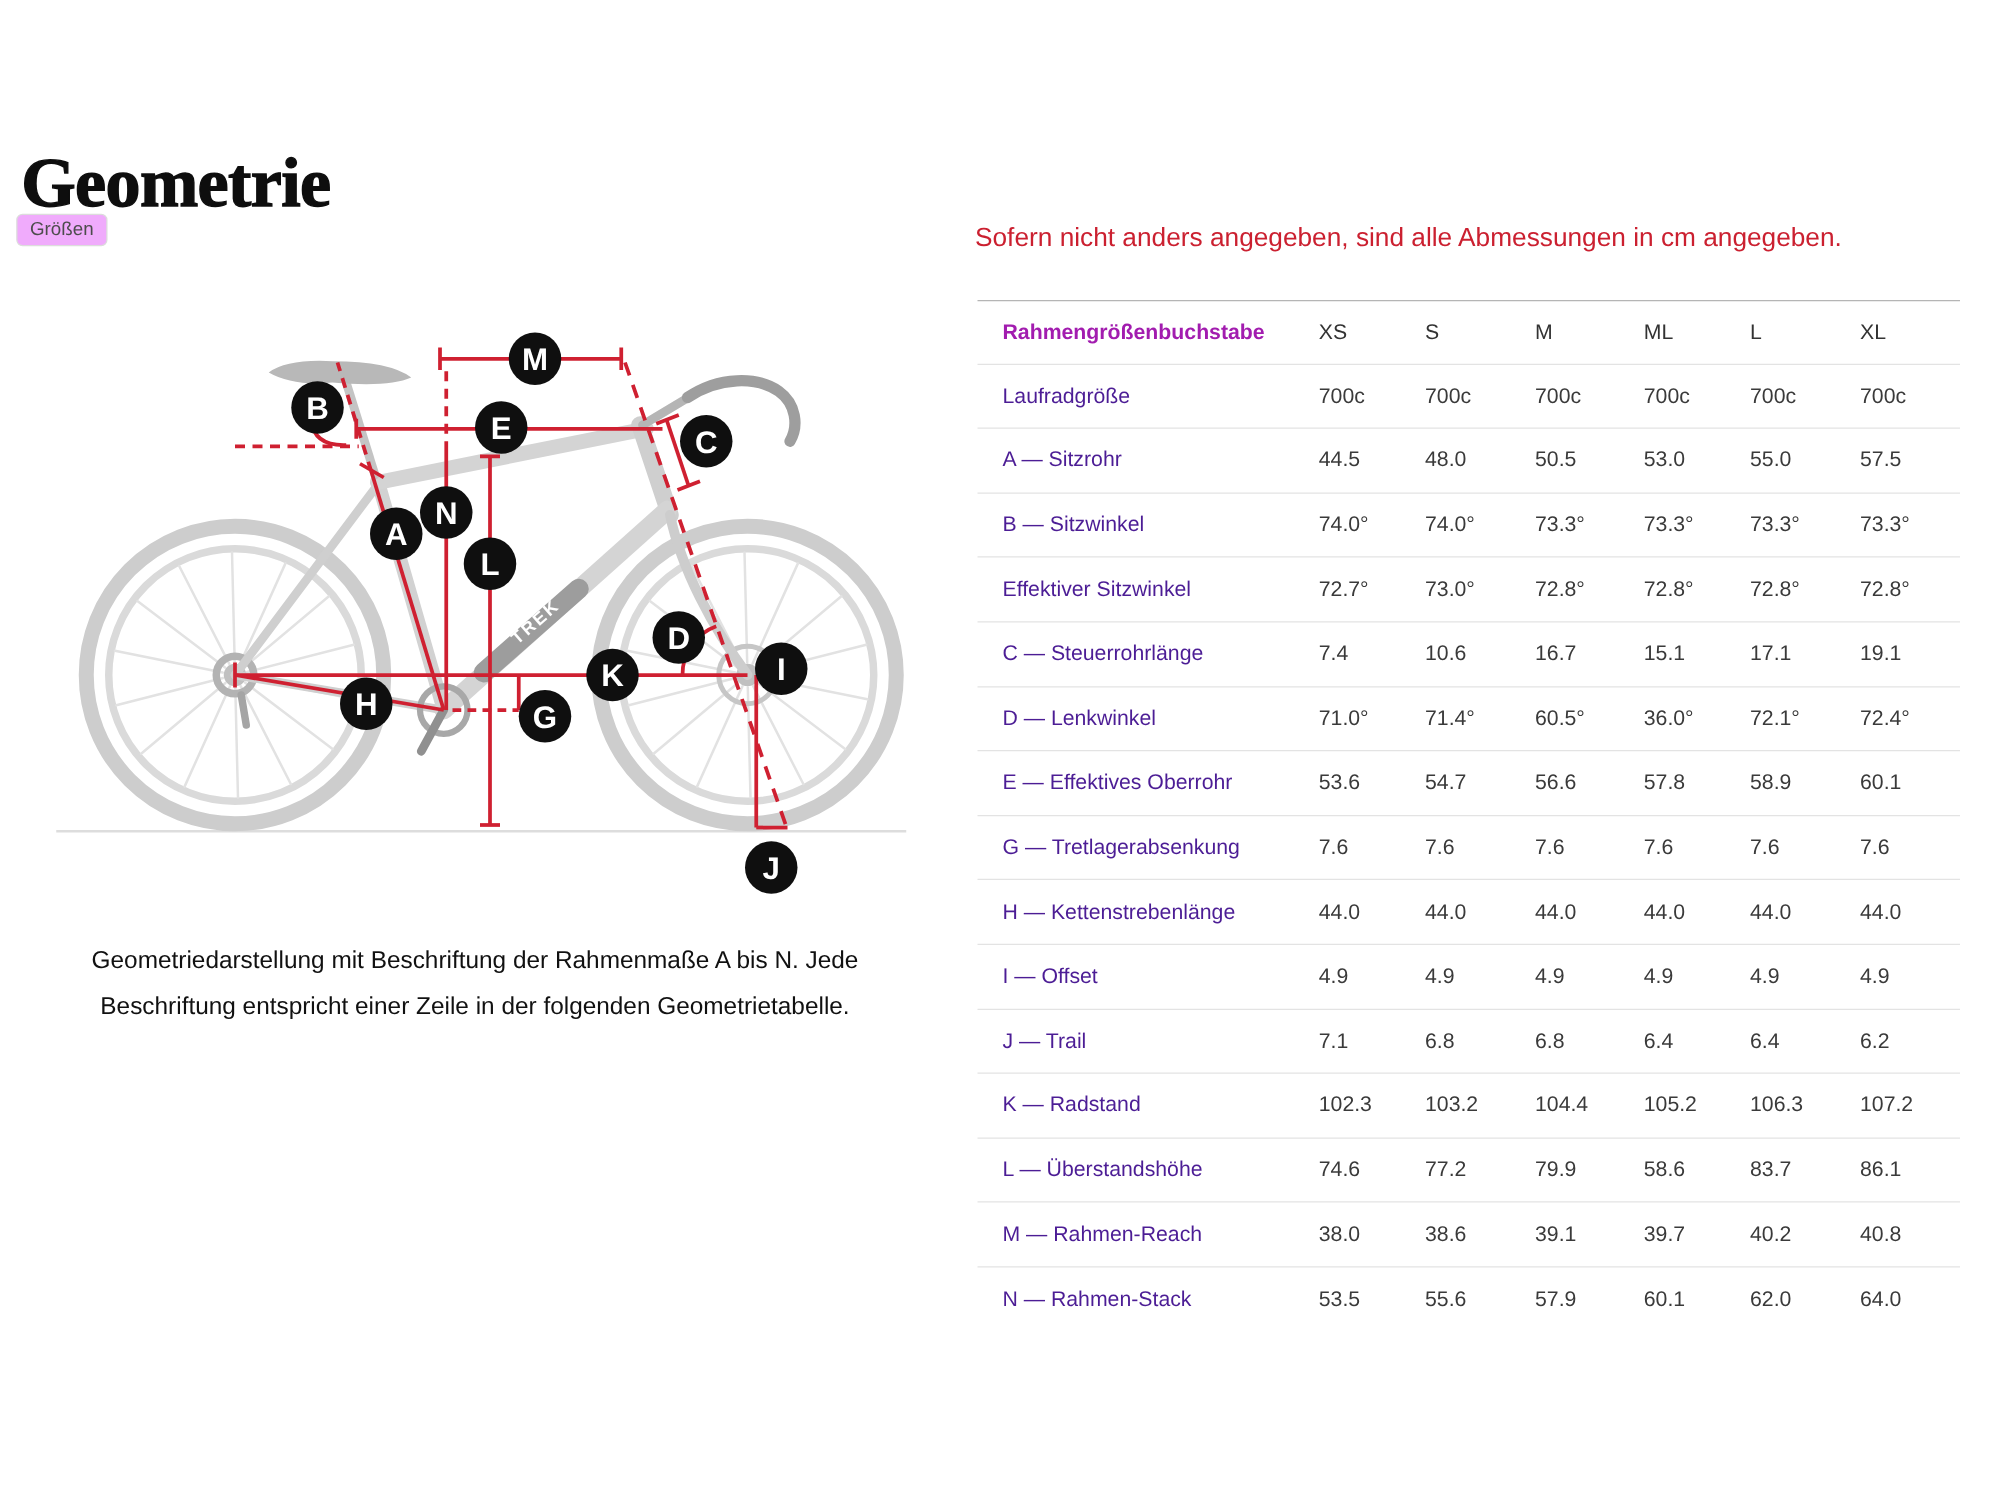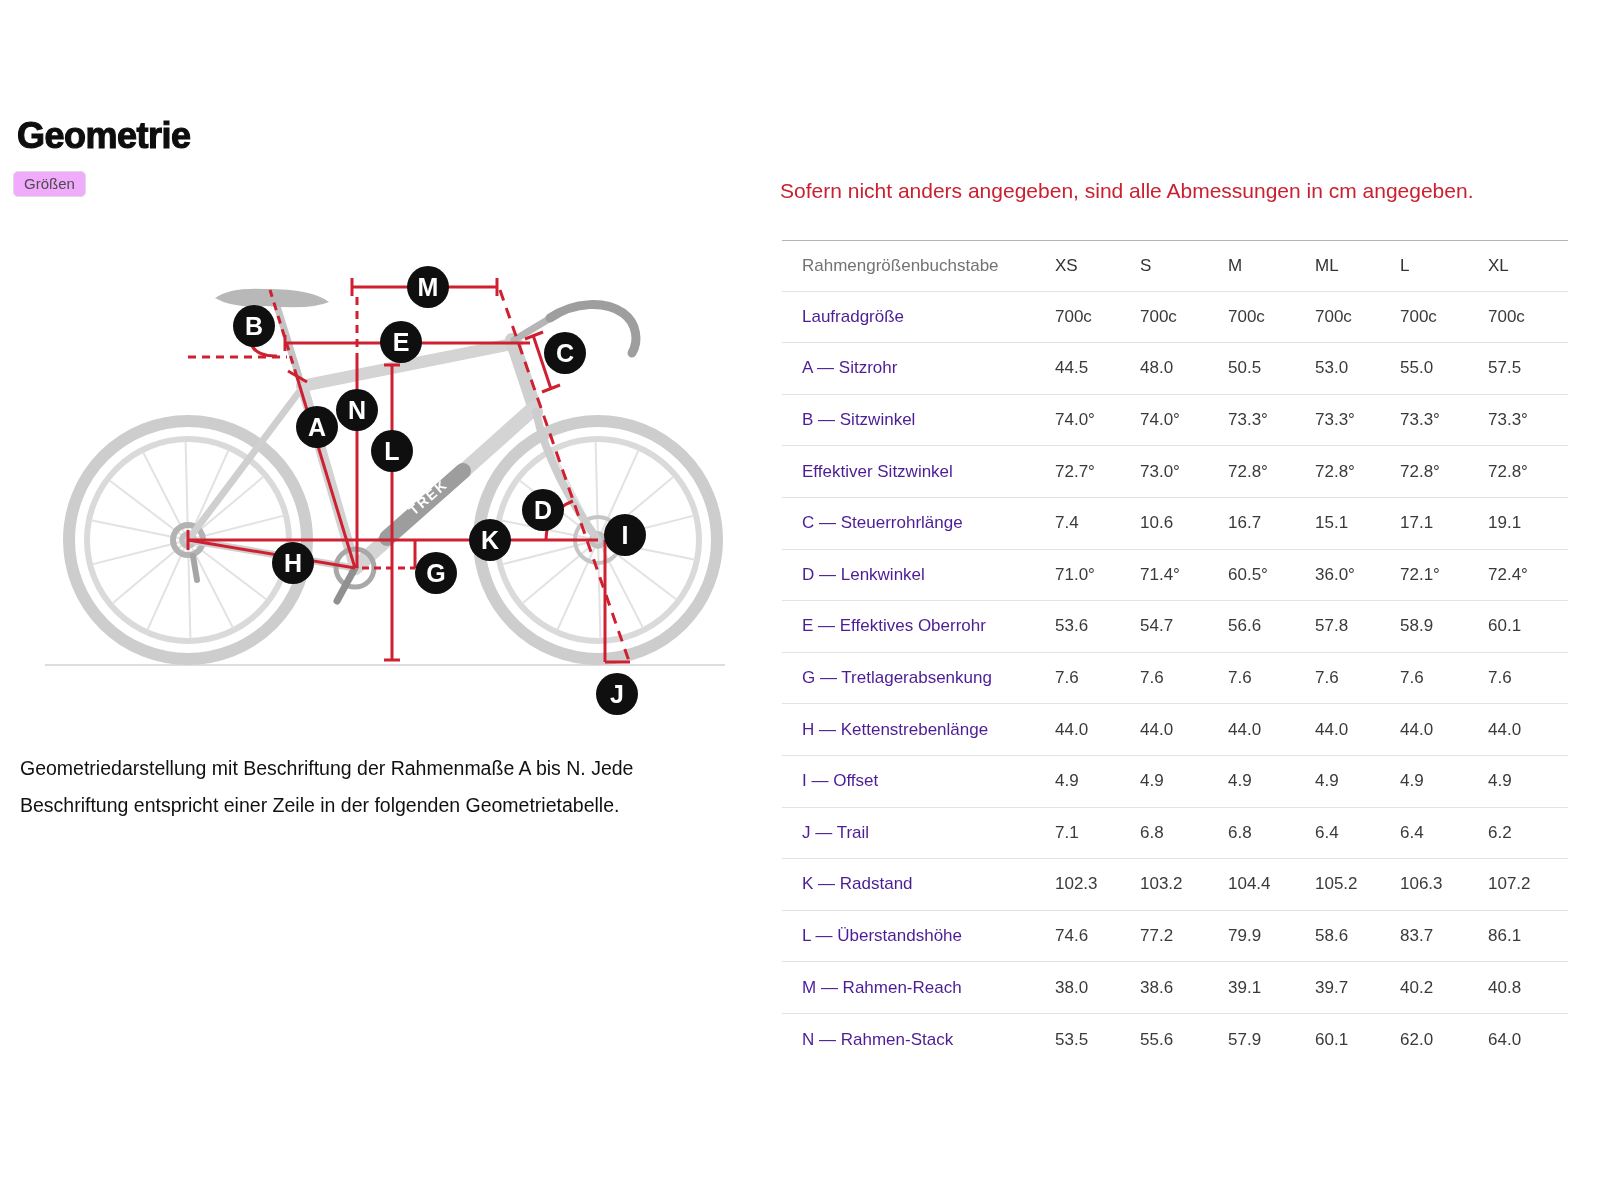--- a/index.html
+++ b/index.html
@@ -1,45 +1,45 @@
 <!DOCTYPE html>
 <html style="--accent: #cb2030; --tborder: #e3e3e3; --tborder-top: #b5b5b5;"><head>
 <meta charset="utf-8">
 <style>
   * { margin:0; padding:0; box-sizing:border-box; }
   html,body { width:1600px; height:1200px; background:#ffffff;
     font-family:"Liberation Sans", sans-serif; color:#222; overflow:hidden; }
   #page { position:relative; width:1600px; height:1200px; background:#fff; }
 
   
-  .page-title { position:absolute; left:17px; top:115px; font-size:36px;
-    font-weight:700; color:#0e0e0e; letter-spacing:-0.5px;
+  .page-title { position:absolute; left:17px; top:115px; font-size:56px;
+    font-weight:700; color:#0e0e0e; letter-spacing:-0.5px;font-family:Liberation Serif, serif;
     -webkit-text-stroke:1.1px #0e0e0e; }
   .size-chip { position:absolute; left:13px; top:171px; background:#f0abfc;
     border:1px solid #dcdcdc; border-radius:5px; color:#4c4c4c; font-size:15px;
     padding:3px 10px 4px 10px; cursor:pointer; }
 
   
   .diagram-wrap { position:absolute; left:30px; top:240px; width:700px; height:480px; }
-  .caption { position:absolute; left:20px; top:750px; width:720px; 
+  .caption { position:absolute; left:20px; top:750px; width:720px; text-align:center;
     font-size:19.5px; line-height:37px; color:#111; }
 
   
   .unit-note { position:absolute; left:780px; top:179px; width:810px;
     font-size:21px; color:var(--accent,#cb2030); white-space:nowrap; }
 
   .geo-table { position:absolute; left:782px; top:240px; width:786px; }
   .geo-row { display:grid; grid-template-columns:273px 85px 88px 87px 85px 88px 80px;
     align-items:center; height:51.6px; border-bottom:1px solid var(--tborder,#e3e3e3); }
   .geo-row.head { border-top:1px solid var(--tborder-top,#b5b5b5); }
   .geo-row:last-child { border-bottom:none; }
   .geo-cell { font-size:17px; color:#3a3a3a; }
   .geo-cell.lbl { padding-left:20px; font-weight:400; color:#4c1d95; }
   .geo-row.head .geo-cell { font-weight:400; color:#333; }
-  .geo-row.head .geo-cell.lbl { font-weight:400; color:#737373; }
+  .geo-row.head .geo-cell.lbl { font-weight:700; color:#a21caf; }
 
   svg text.diagram-letter { font-family:"Liberation Sans",sans-serif;
     font-weight:700; font-size:25px; fill:#ffffff; }
   svg text.bike-logo-text { font-family:"Liberation Sans",sans-serif;
     font-weight:700; font-size:14px; fill:#ffffff; letter-spacing:2px; }
 </style>
 </head>
 <body>
 
 <div id="page">

